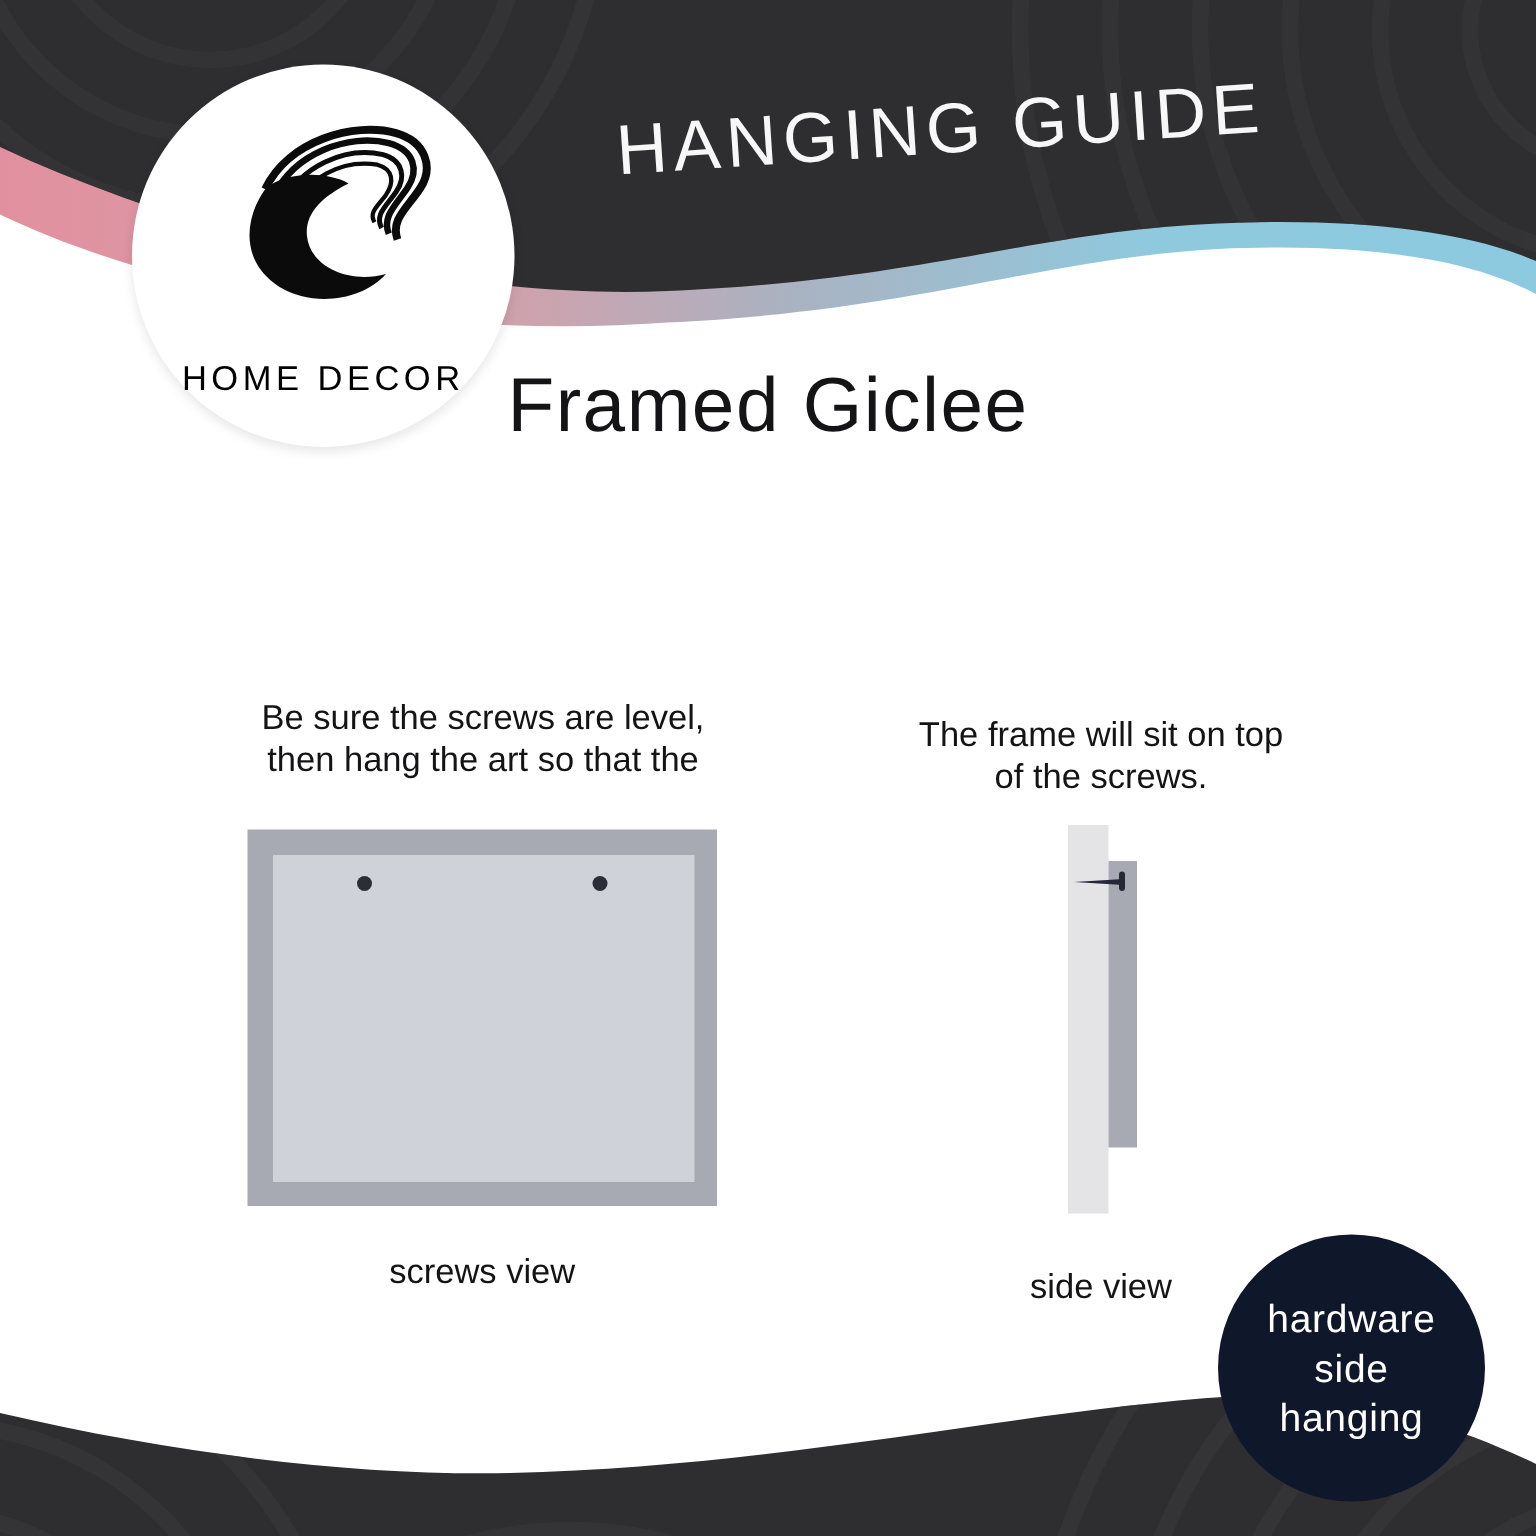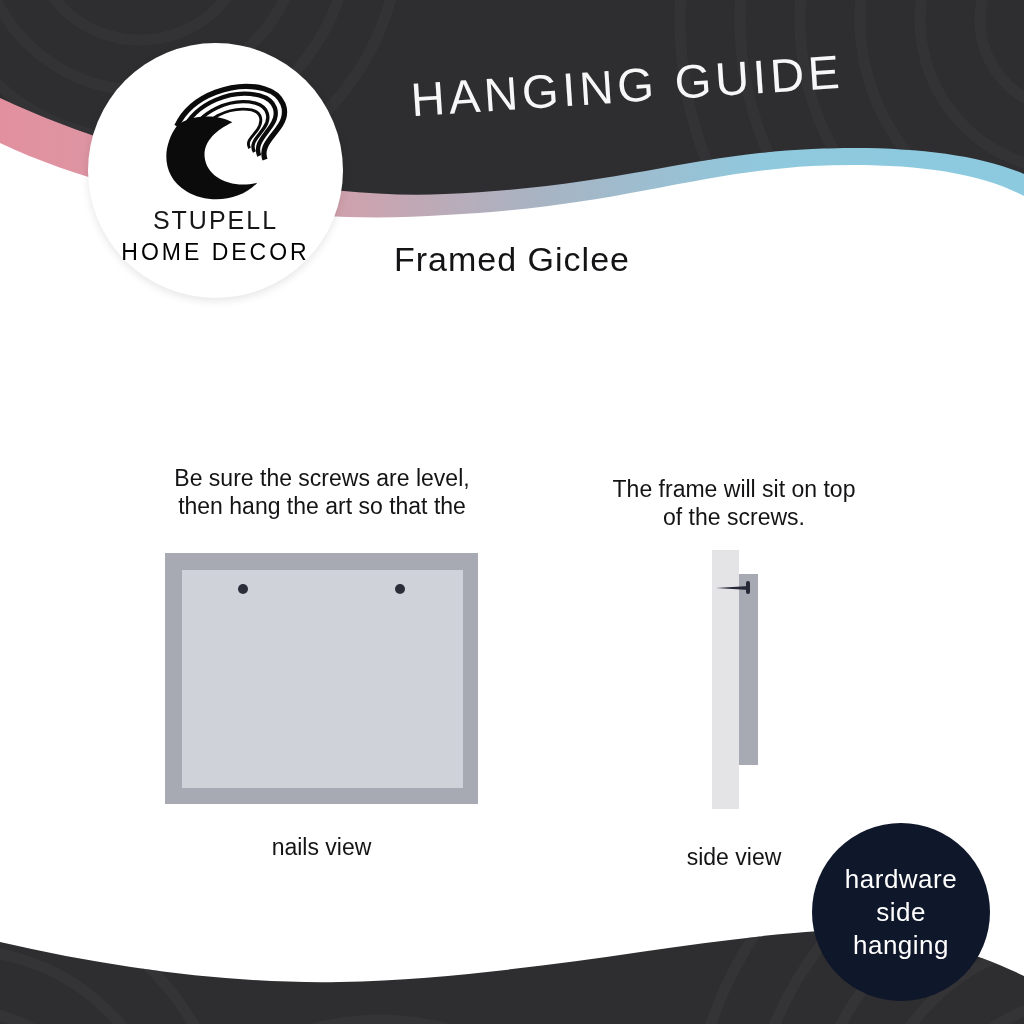--- a/index.html
+++ b/index.html
@@ -32,21 +32,21 @@
     font-size:25px;letter-spacing:2px;color:#17171a;
   }
   .brand-tagline{
     position:absolute;left:0;top:196px;width:255px;text-align:center;
     font-size:23px;letter-spacing:3px;color:#000000;
   }
 
   
   #product-title{
     position:absolute;left:0;top:240px;width:100%;text-align:center;z-index:2;
-    font-size:34px;letter-spacing:1px;color:#141416;
+    font-size:51px;letter-spacing:1px;color:#141416;
   }
   #instruction{
     position:absolute;left:0;top:335px;width:100%;text-align:center;
     font-size:27px;letter-spacing:0.3px;color:#141416;
   }
 
   .note{
     position:absolute;text-align:center;
     font-size:23px;line-height:28px;color:#141416;
   }
@@ -147,41 +147,40 @@
   <div id="logo-circle">
     <svg id="logo-mark" width="140" height="135" viewBox="0 0 146 134">
       <g fill="none" stroke="#0b0b0b">
         <path d="M30,52 C46,18 92,5 121,13 C142,19 147,37 138,51 C129,65 117,73 122,87" stroke-width="5.5"></path>
         <path d="M36,57 C50,27 88,13 116,20 C134,25 137,39 129,51 C121,63 111,71 116,83" stroke-width="4.5"></path>
         <path d="M42,63 C54,36 86,22 112,28 C126,32 128,44 121,54 C114,64 106,70 111,79" stroke-width="3.5"></path>
         <path d="M48,68 C58,44 84,31 108,35 C119,38 120,47 114,56 C108,64 102,68 106,75" stroke-width="3"></path>
       </g>
       <path d="M30,52 C15,73 13,103 40,120 C63,134 97,130 114,111 C88,118 61,106 59,84 C58,68 70,57 88,48 C72,39 43,40 30,52 Z" fill="#0b0b0b"></path>
     </svg>
-    <div class="brand-name">STUPELL</div>
     <div class="brand-tagline">HOME DECOR</div>
   </div>
 
   <div id="product-title">Framed Giclee</div>
 
   <div id="note-front" class="note">
     <div>Be sure the screws are level,</div>
     <div>then hang the art so that the</div>
   </div>
   <div id="note-side" class="note">
     <div>The frame will sit on top</div>
     <div>of the screws.</div>
   </div>
 
   <div id="front-figure">
     <div id="front-art"></div>
     <div id="screw-dot-left" class="screw-dot"></div>
     <div id="screw-dot-right" class="screw-dot"></div>
   </div>
-  <div id="caption-front" class="caption">nails view</div>
+  <div id="caption-front" class="caption">screws view</div>
 
   <div id="side-figure">
     <div id="side-wall"></div>
     <div id="side-frame"></div>
     <div id="nail-shaft"></div>
     <div id="nail-head"></div>
   </div>
   <div id="caption-side" class="caption">side view</div>
 
   <svg id="footer-svg" width="1024" height="164" viewBox="0 0 1024 164">

